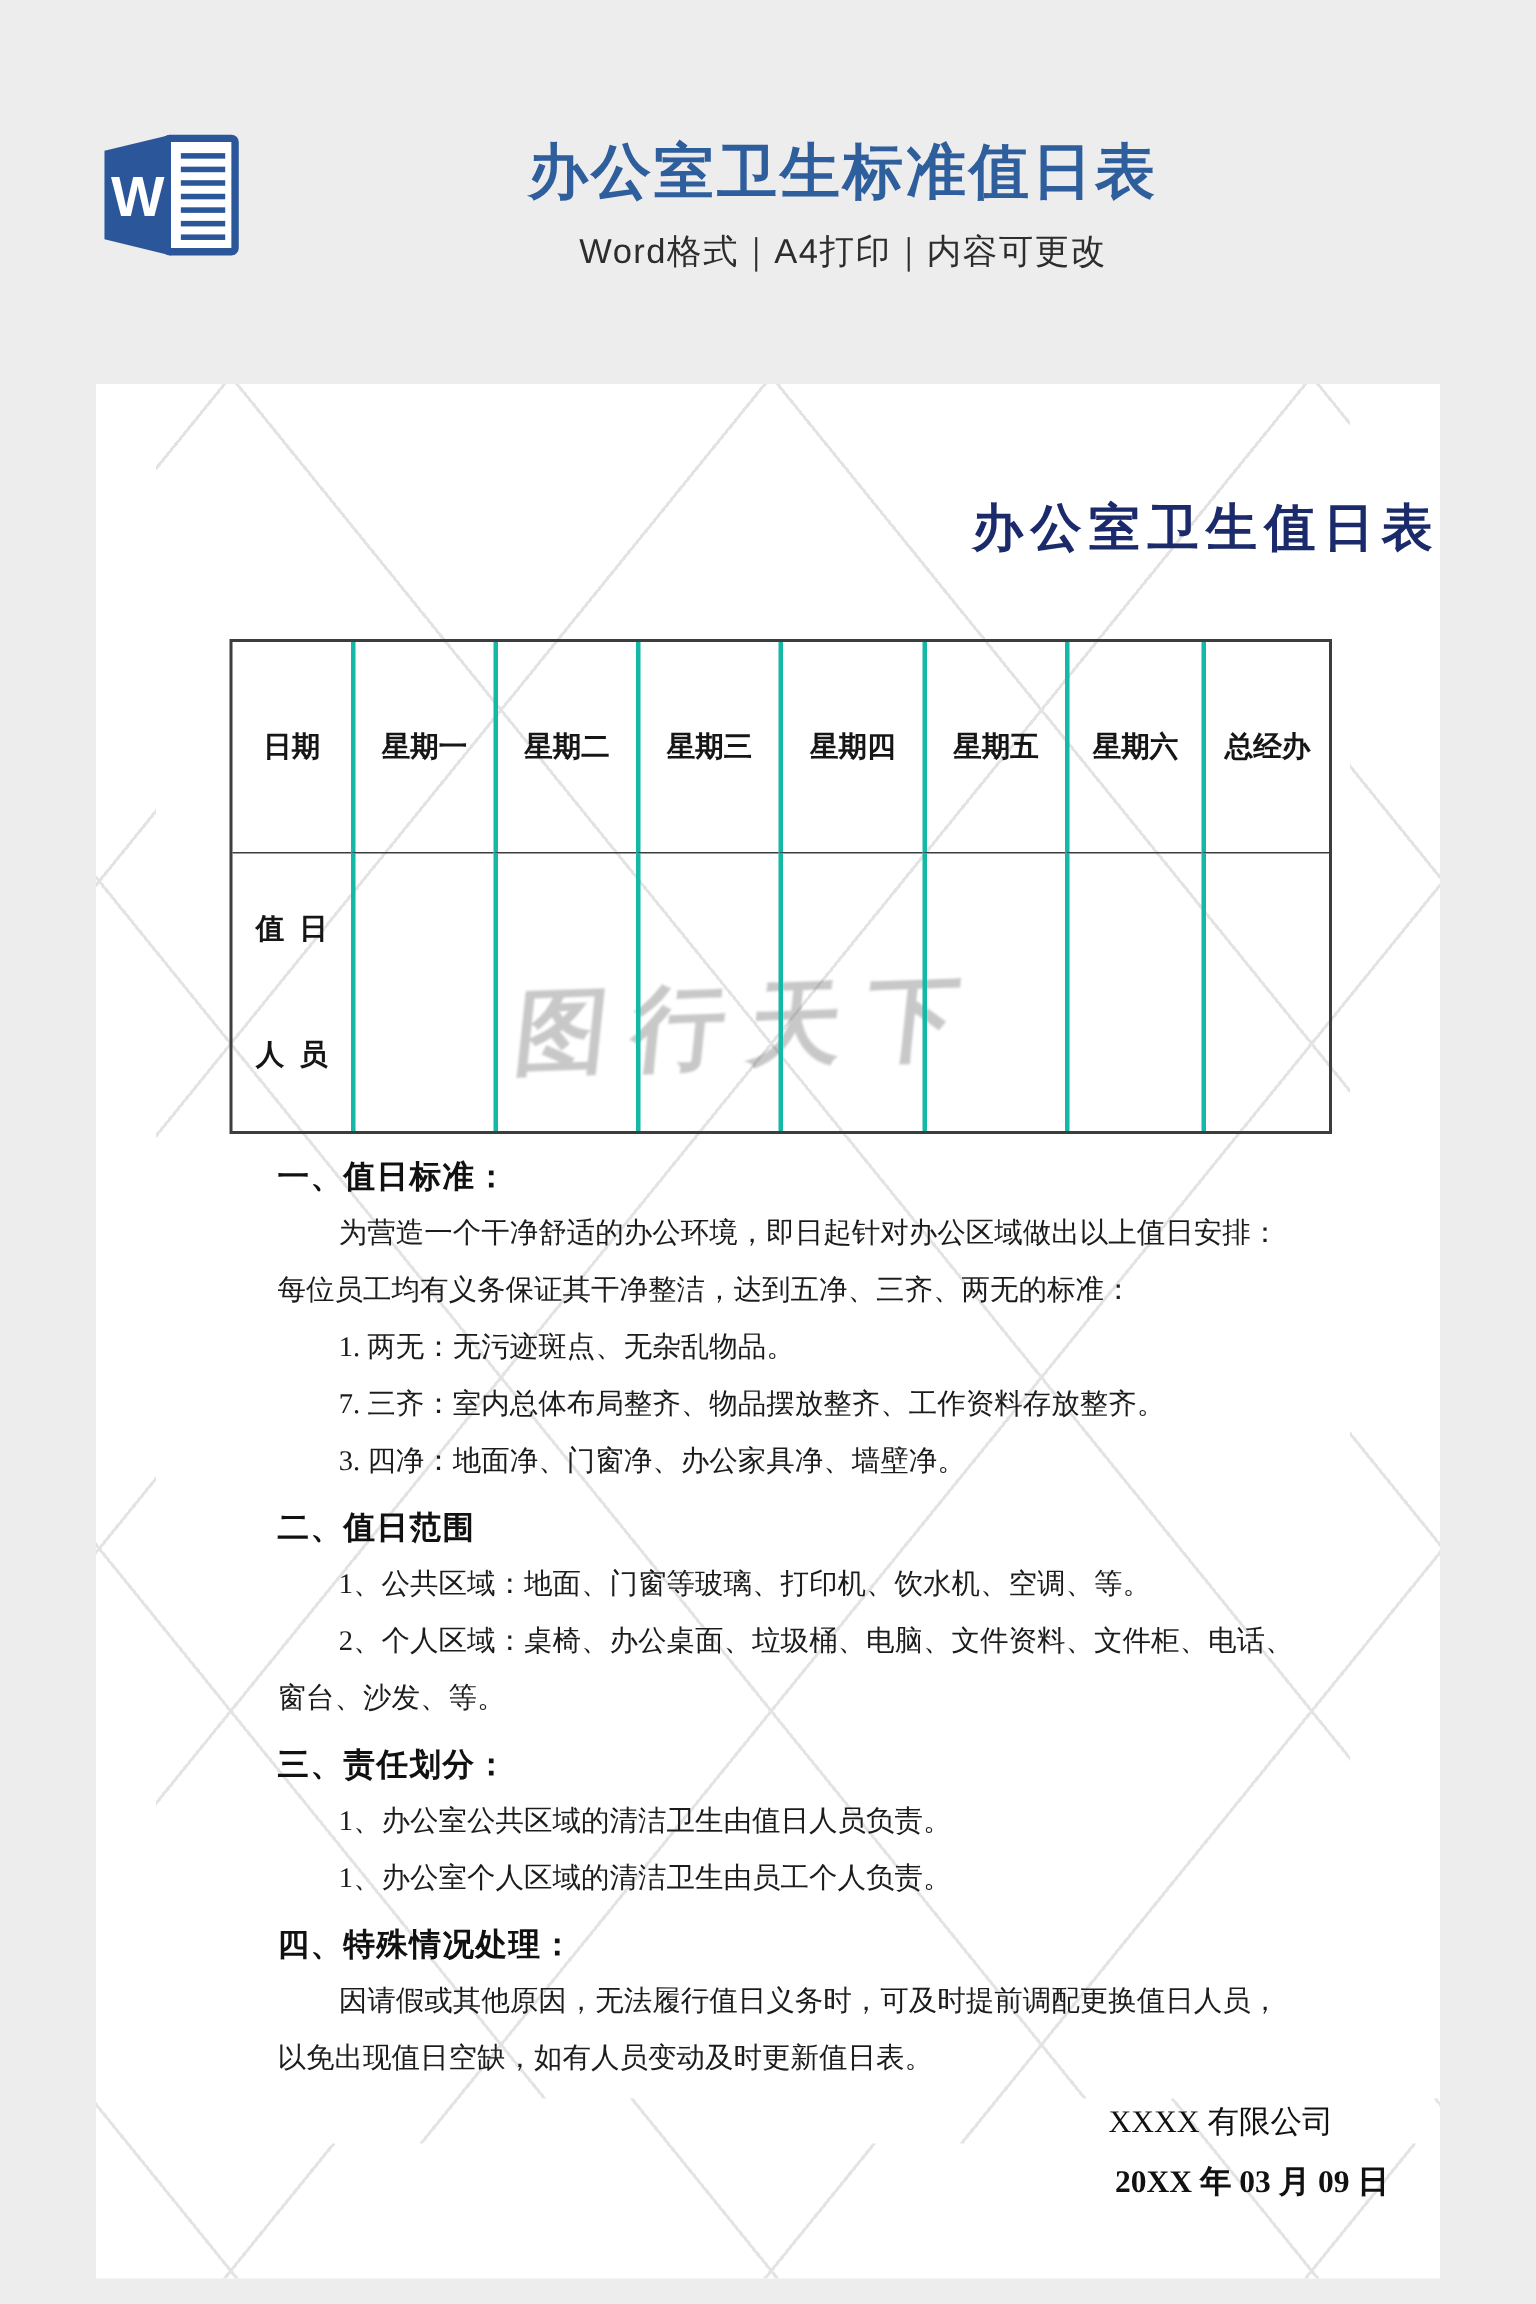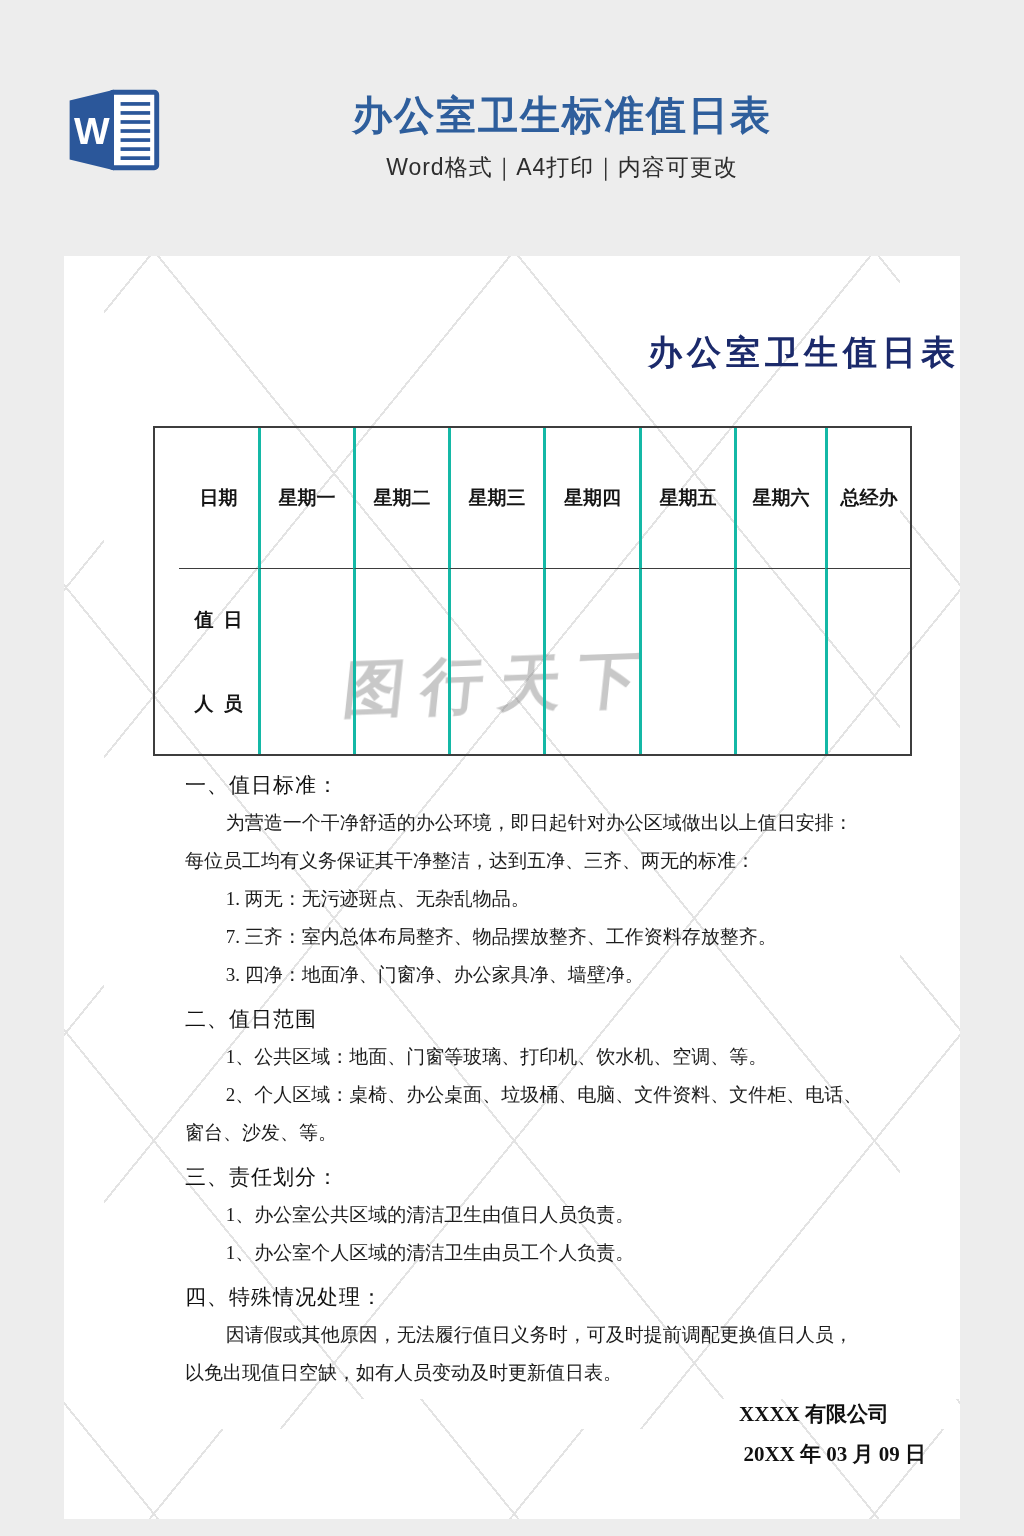--- a/index.html
+++ b/index.html
@@ -51,50 +51,49 @@
     color:#1B2A6B; letter-spacing:5px;
   }
 
   
   .duty-table {
     position:relative; z-index:1; margin:52px 0 0 89px;
     width:731px; border:2px solid #3D3D3D;
     display:grid;
     grid-template-columns:79px 95px 95px 95px 96px 95px 91px 85px;
     grid-template-rows:140px 186px;
-    padding-left:24px;
   }
   .tcell {
     display:flex; align-items:center; justify-content:center;
     font-size:19px; font-weight:bold; color:#161616;
     border-left:3px solid #14b8a6;
   }
   .tcell.first-col { border-left:none; }
   .tcell.row2 { border-top:1px solid #3D3D3D; }
   .label-cell { flex-direction:column;gap:20px; }
   .label-cell span {
     display:block; line-height:64px; letter-spacing:10px;
     margin-right:-10px; text-align:center;
   }
 
   
   .content { position:relative; z-index:1; margin:10px 95px 0 121px; }
   .blk-h {
     margin:6px 0 0 0; font-family:"Liberation Sans", sans-serif;
-    font-weight:normal; font-size:21px; line-height:38px; color:#111;
+    font-weight:bold; font-size:21px; line-height:38px; color:#111;
     letter-spacing:1px;
   }
   .blk-h:first-child { margin-top:0; }
   .blk-p {
     margin:0; font-size:19px; line-height:38px; text-indent:2.15em;
     color:#1c1c1c;
   }
 
   .signature { position:relative; z-index:1; text-align:right; margin-top:2px; }
-  .sig-company { font-size:21px; font-weight:bold; line-height:40px; margin-right:71px; color:#111; }
+  .sig-company { font-size:21px; font-weight:normal; line-height:40px; margin-right:71px; color:#111; }
   .sig-date    { font-size:21px; font-weight:bold; line-height:40px; margin-right:34px; color:#111; }
 </style>
 </head>
 <body>
 
 <div class="screen">
 
   <div class="site-header">
     <svg class="word-icon" viewBox="0 0 120 112" aria-hidden="true">
       <rect x="56" y="10" width="56" height="92" rx="3" fill="#FFFFFF" stroke="#2B579A" stroke-width="6"></rect>

